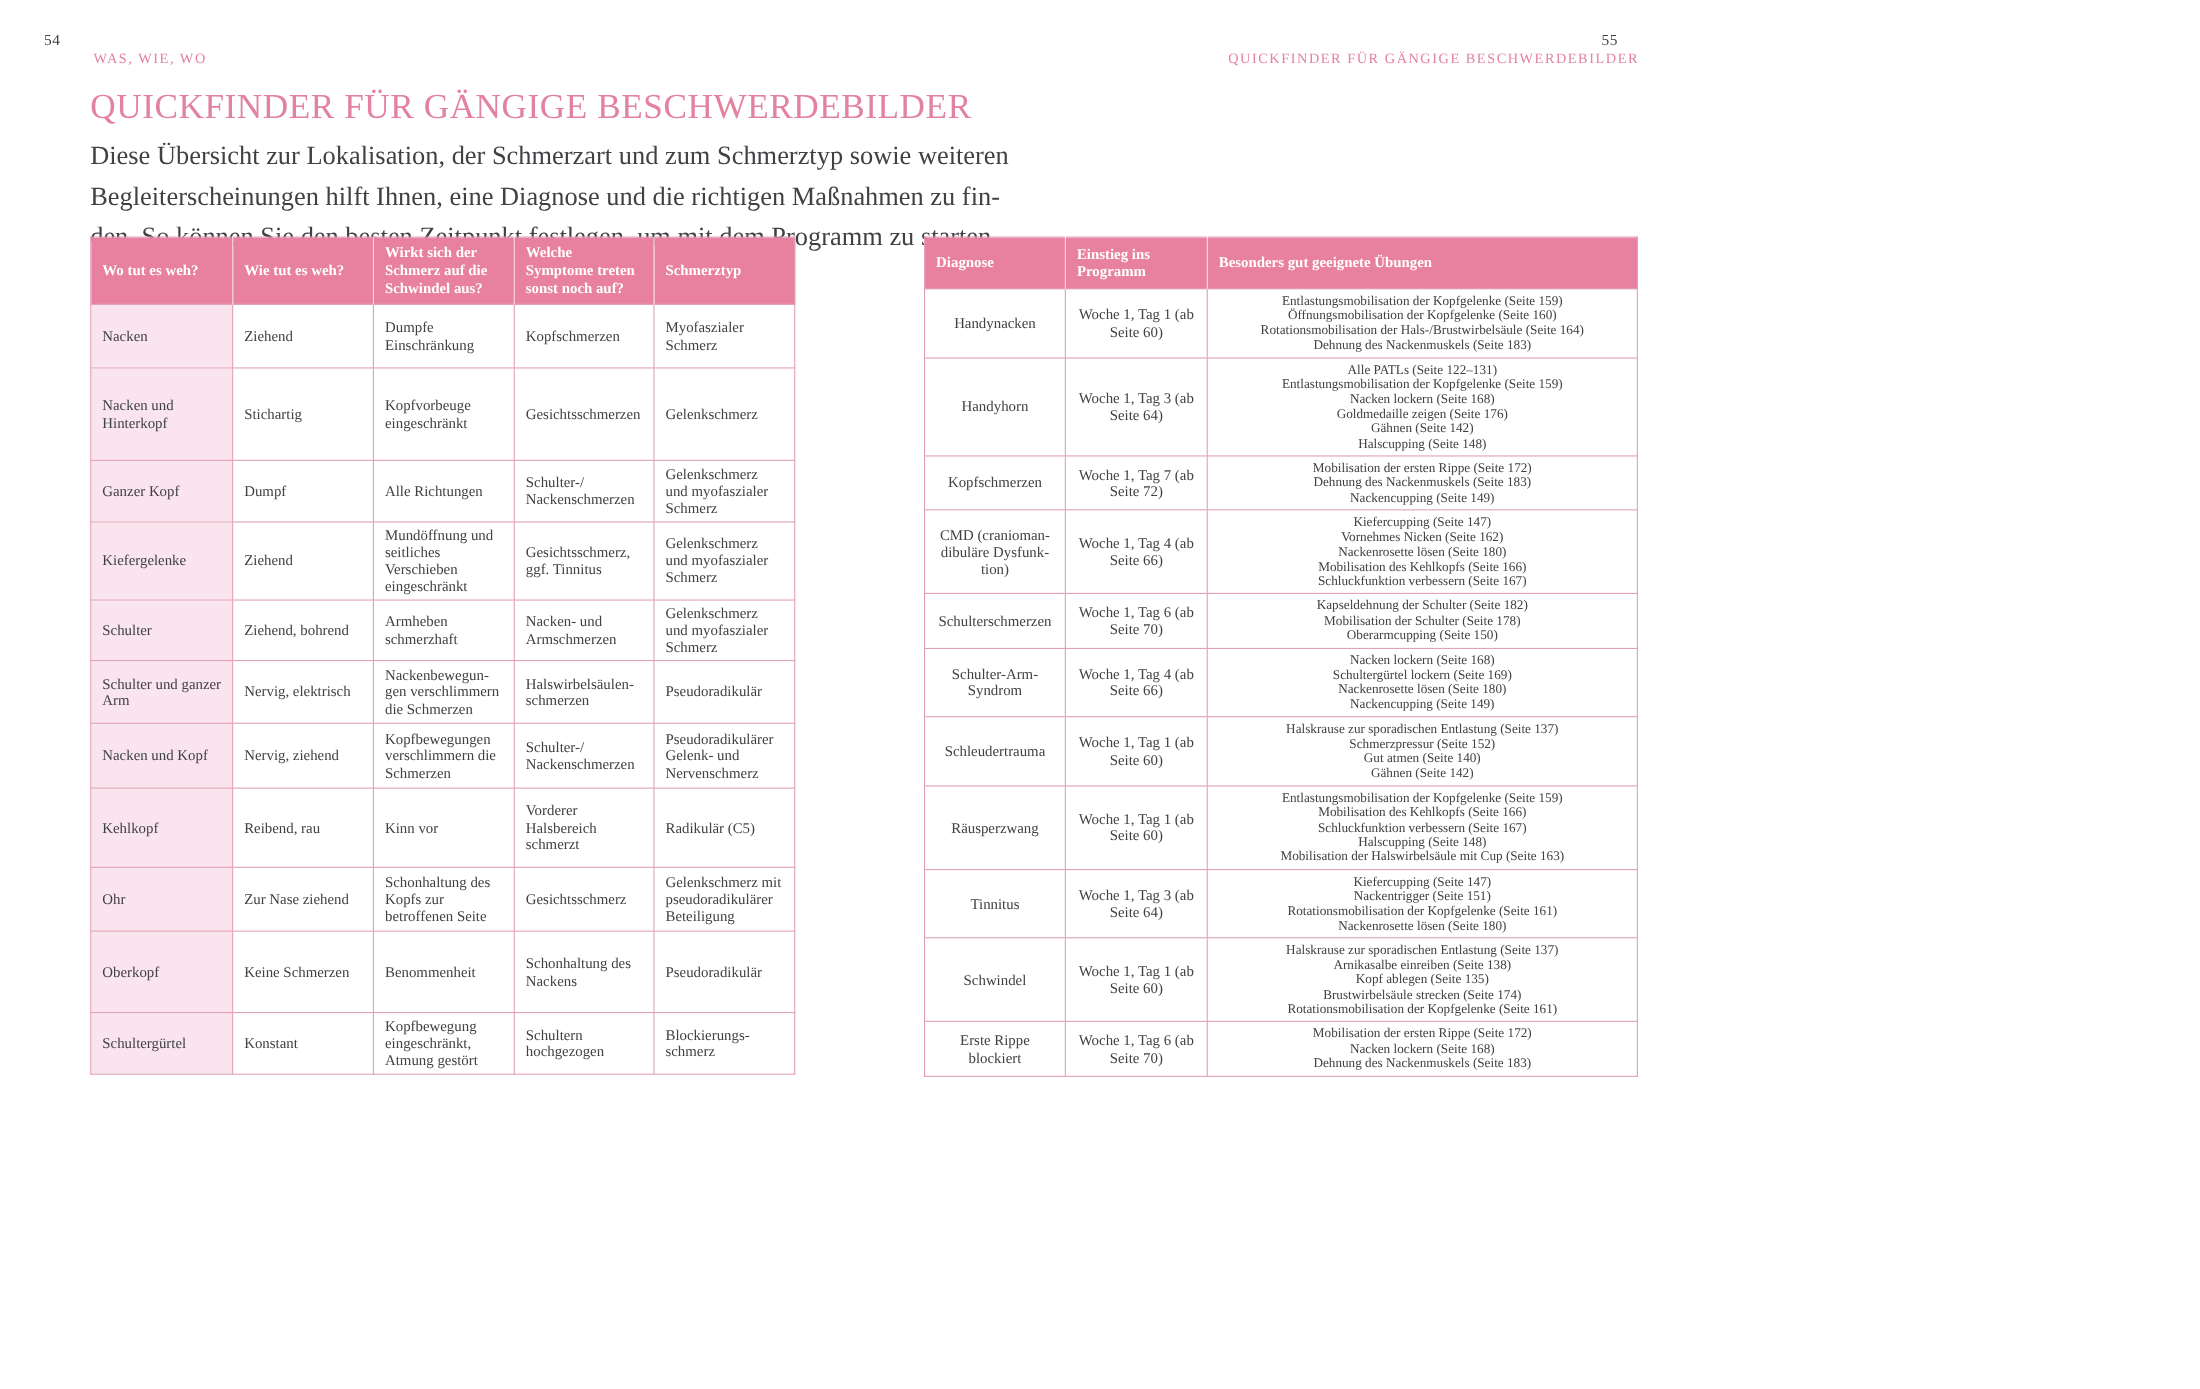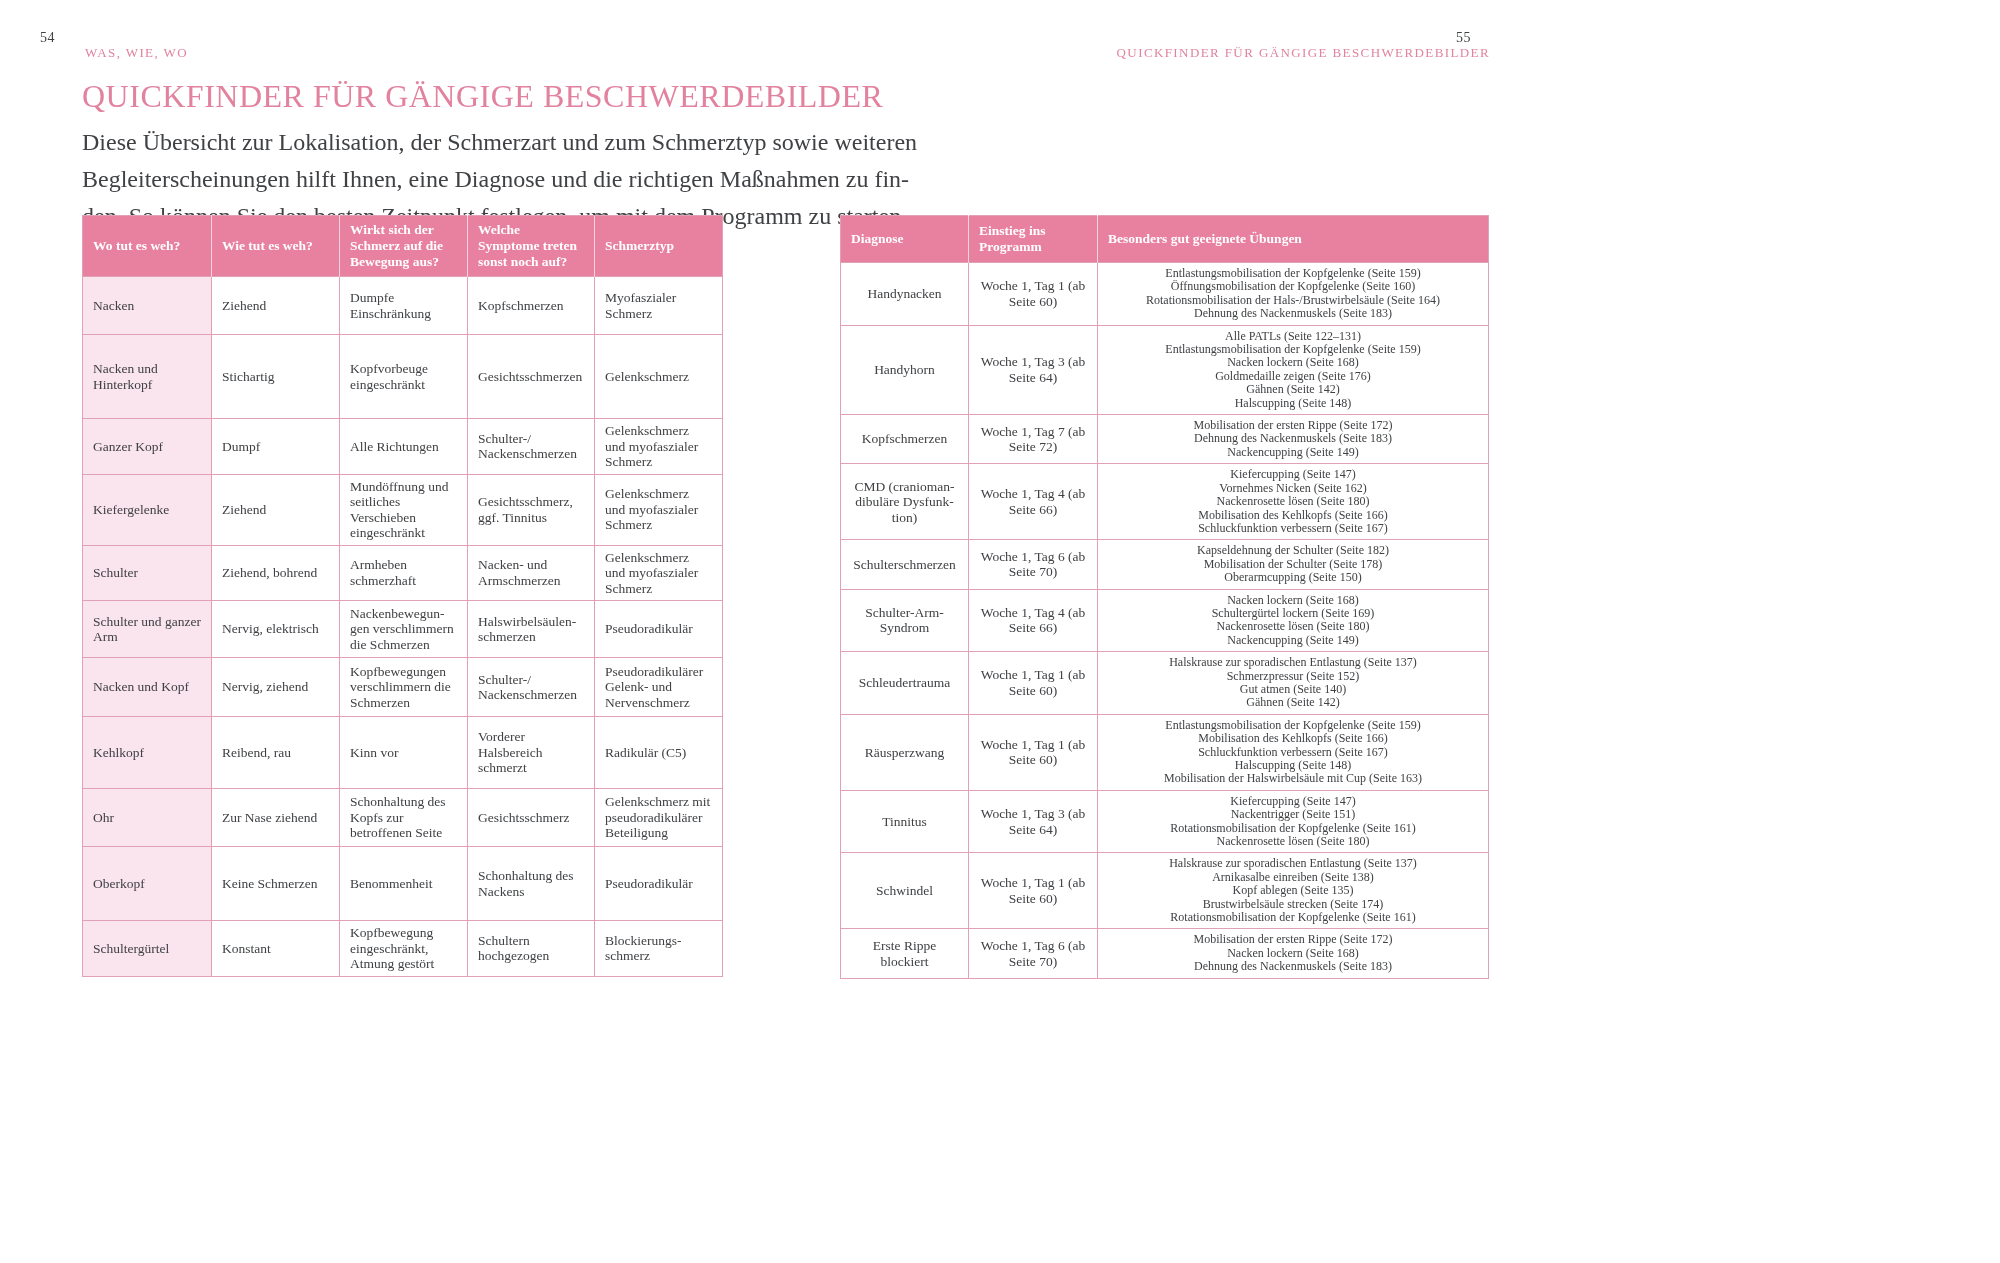--- a/index.html
+++ b/index.html
@@ -73,21 +73,21 @@
           <col style="width: 129px;">
           <col style="width: 128px;">
           <col style="width: 128px;">
           <col style="width: 127px;">
           <col style="width: 128px;">
         </colgroup>
         <thead>
           <tr>
             <th>Wo tut es weh?</th>
             <th>Wie tut es weh?</th>
-            <th>Wirkt sich der Schmerz auf die Bewegung aus?</th>
+            <th>Wirkt sich der Schmerz auf die Schwindel aus?</th>
             <th>Welche Symptome treten sonst noch auf?</th>
             <th>Schmerztyp</th>
           </tr>
         </thead>
         <tbody>
           <tr style="height: 58px;">
             <td class="c1-pink">Nacken</td>
             <td>Ziehend</td>
             <td>Dumpfe Einschränkung</td>
             <td>Kopfschmerzen</td>

